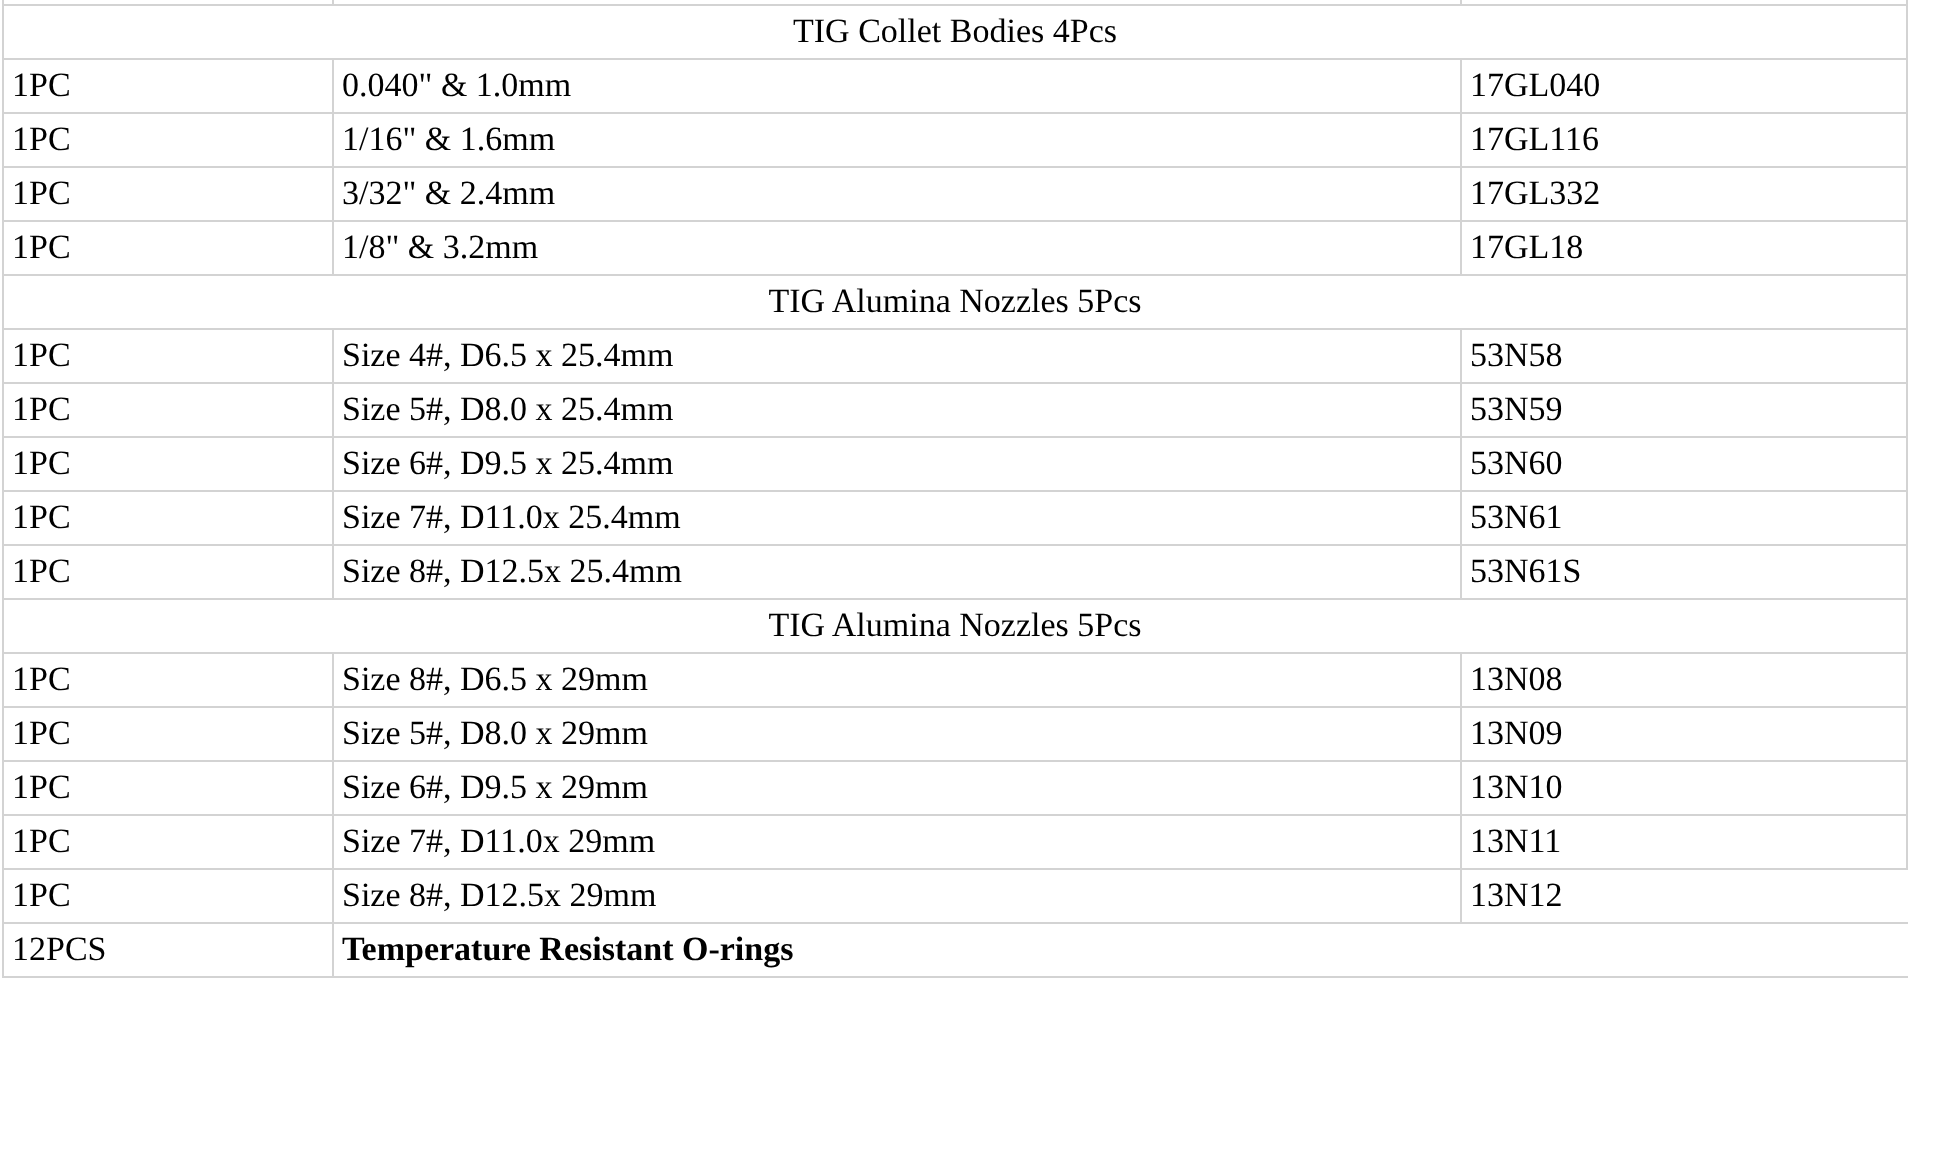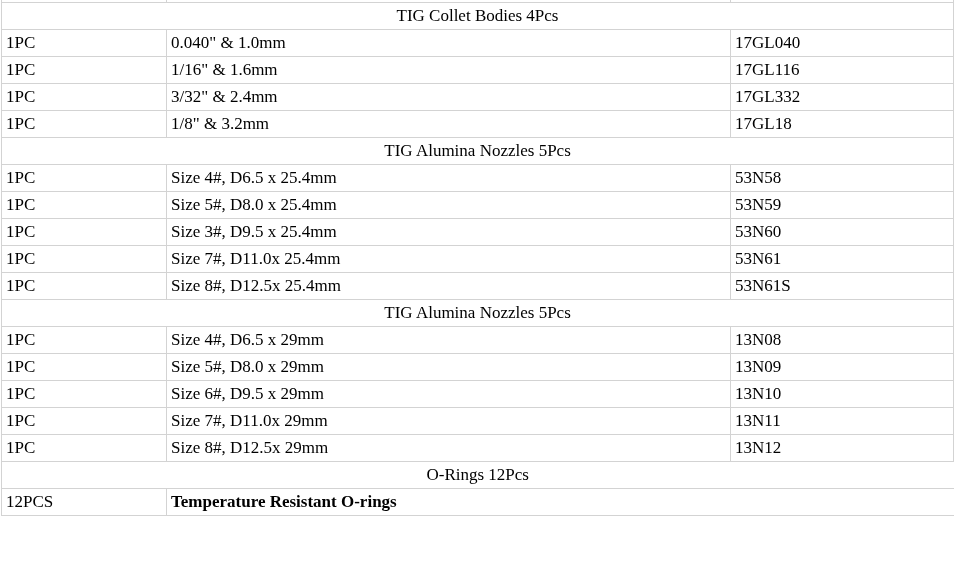--- a/index.html
+++ b/index.html
@@ -110,39 +110,39 @@
           <td class="desc">Size 4#, D6.5 x 25.4mm</td>
           <td class="part">53N58</td>
         </tr>
         <tr>
           <td class="qty">1PC</td>
           <td class="desc">Size 5#, D8.0 x 25.4mm</td>
           <td class="part">53N59</td>
         </tr>
         <tr>
           <td class="qty">1PC</td>
-          <td class="desc">Size 3#, D9.5 x 25.4mm</td>
+          <td class="desc">Size 6#, D9.5 x 25.4mm</td>
           <td class="part">53N60</td>
         </tr>
         <tr>
           <td class="qty">1PC</td>
           <td class="desc">Size 7#, D11.0x 25.4mm</td>
           <td class="part">53N61</td>
         </tr>
         <tr>
           <td class="qty">1PC</td>
           <td class="desc">Size 8#, D12.5x 25.4mm</td>
           <td class="part">53N61S</td>
         </tr>
         <tr>
           <td colspan="3" class="section-header">TIG Alumina Nozzles 5Pcs</td>
         </tr>
         <tr>
           <td class="qty">1PC</td>
-          <td class="desc">Size 4#, D6.5 x 29mm</td>
+          <td class="desc">Size 8#, D6.5 x 29mm</td>
           <td class="part">13N08</td>
         </tr>
         <tr>
           <td class="qty">1PC</td>
           <td class="desc">Size 5#, D8.0 x 29mm</td>
           <td class="part">13N09</td>
         </tr>
         <tr>
           <td class="qty">1PC</td>
           <td class="desc">Size 6#, D9.5 x 29mm</td>
@@ -152,22 +152,19 @@
           <td class="qty">1PC</td>
           <td class="desc">Size 7#, D11.0x 29mm</td>
           <td class="part">13N11</td>
         </tr>
         <tr>
           <td class="qty">1PC</td>
           <td class="desc">Size 8#, D12.5x 29mm</td>
           <td class="part">13N12</td>
         </tr>
         <tr>
-          <td colspan="3" class="section-header">O-Rings 12Pcs</td>
-        </tr>
-        <tr>
           <td class="qty">12PCS</td>
           <td class="desc" colspan="2">Temperature Resistant O-rings</td>
         </tr>
       </tbody>
   </table>
   <div class="border-fade-patch"></div>
 </div>
 
 </body></html>

